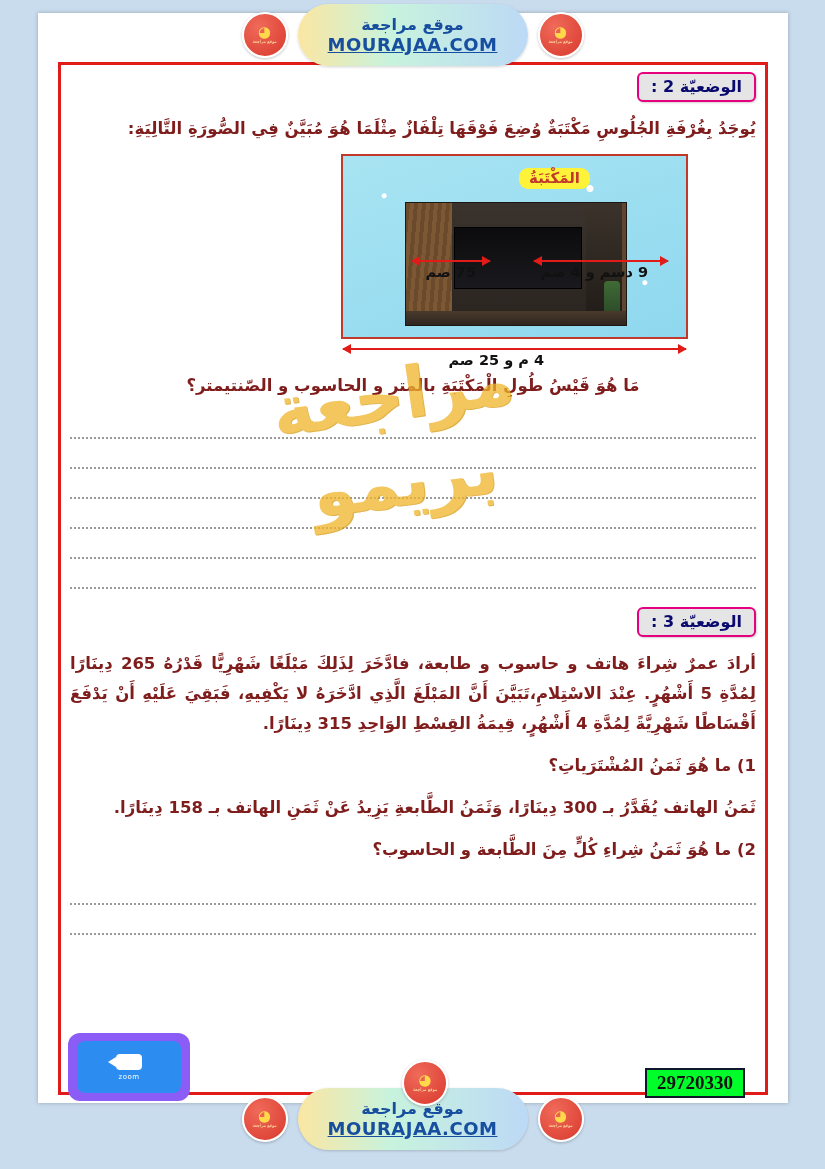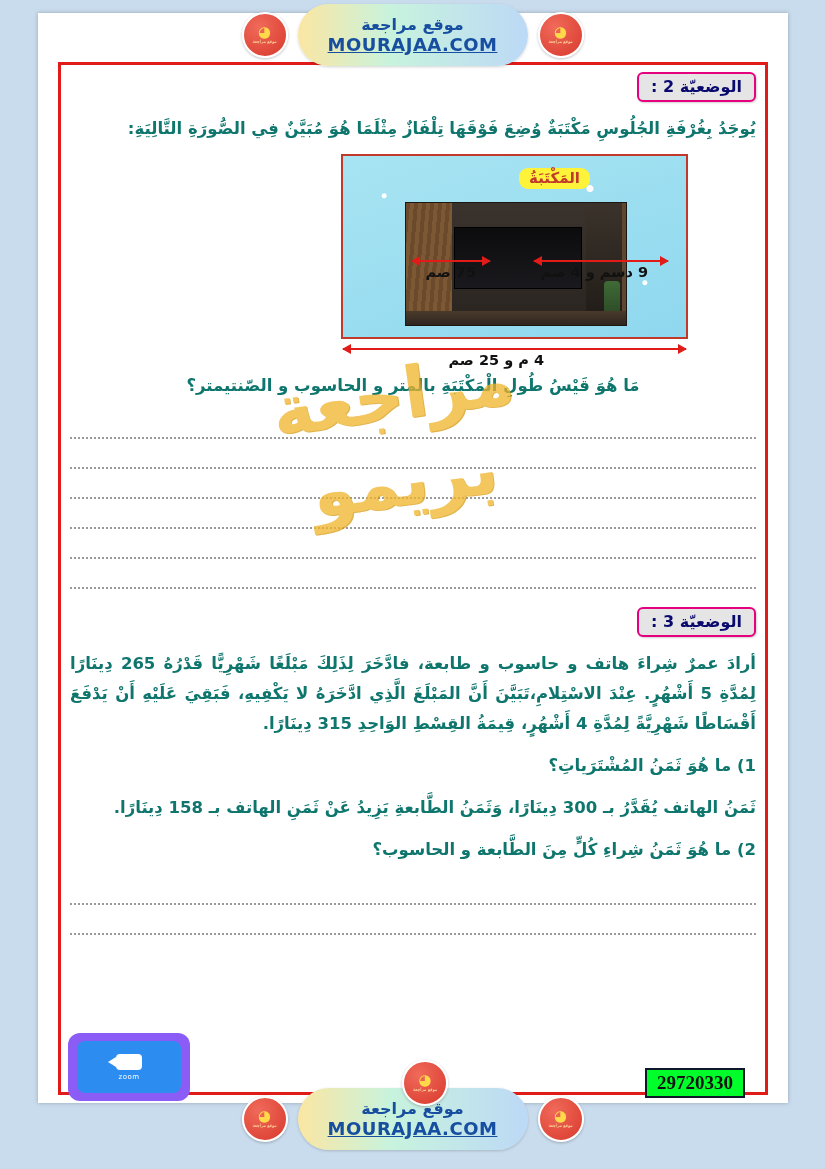--- a/index.html
+++ b/index.html
@@ -81,21 +81,21 @@
     padding: 3px 12px 4px;
     font-size: 16px; font-weight: bold; color:#0a0a6e;
     box-shadow: 1px 1px 2px rgba(0,0,0,.18);
     display:inline-block;
   }
 
   .para {
     font-size: 16.5px;
     line-height: 30px;
     font-weight: bold;
-    color: #0f766e;
+    color: #7f1d1d;
     margin: 12px 0 0 0;
     text-align: justify;
   }
   .para.center { text-align:center; }
 
   
   .figure-wrap { position: relative; margin-top: 10px; height: 215px; }
   .figure {
     position:absolute; right: 68px; top: 0;
     width: 347px; height: 185px;

